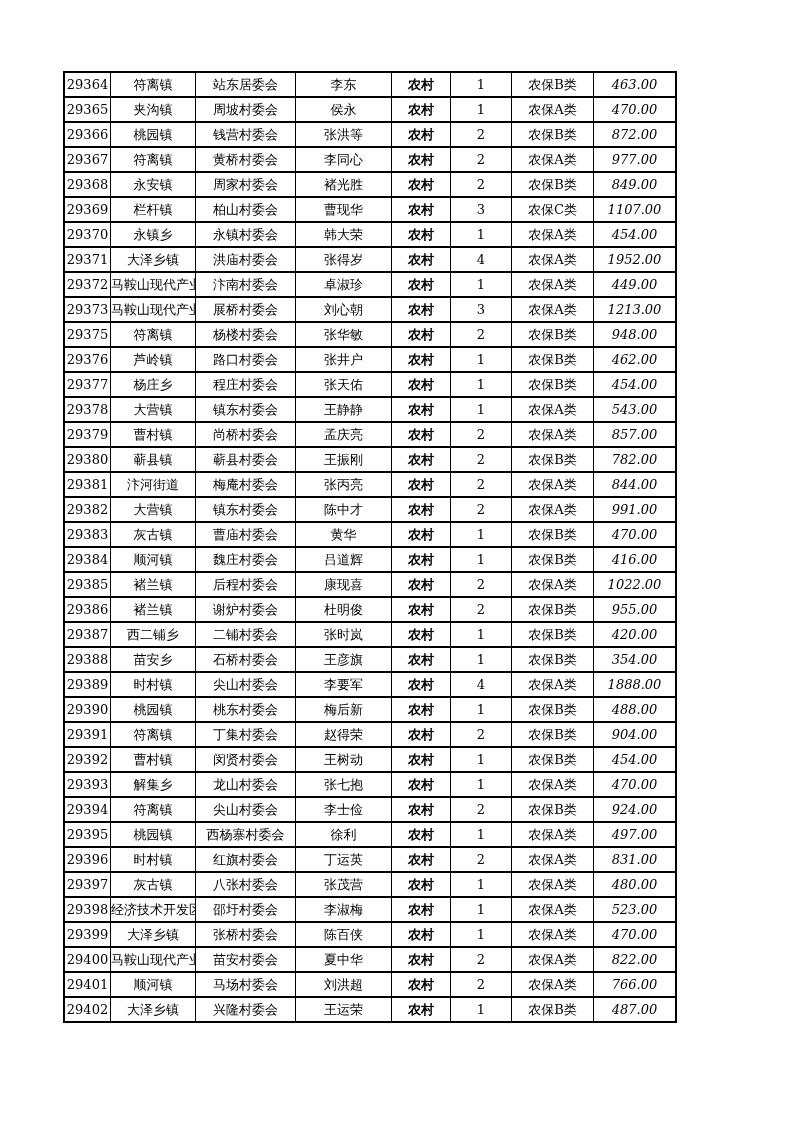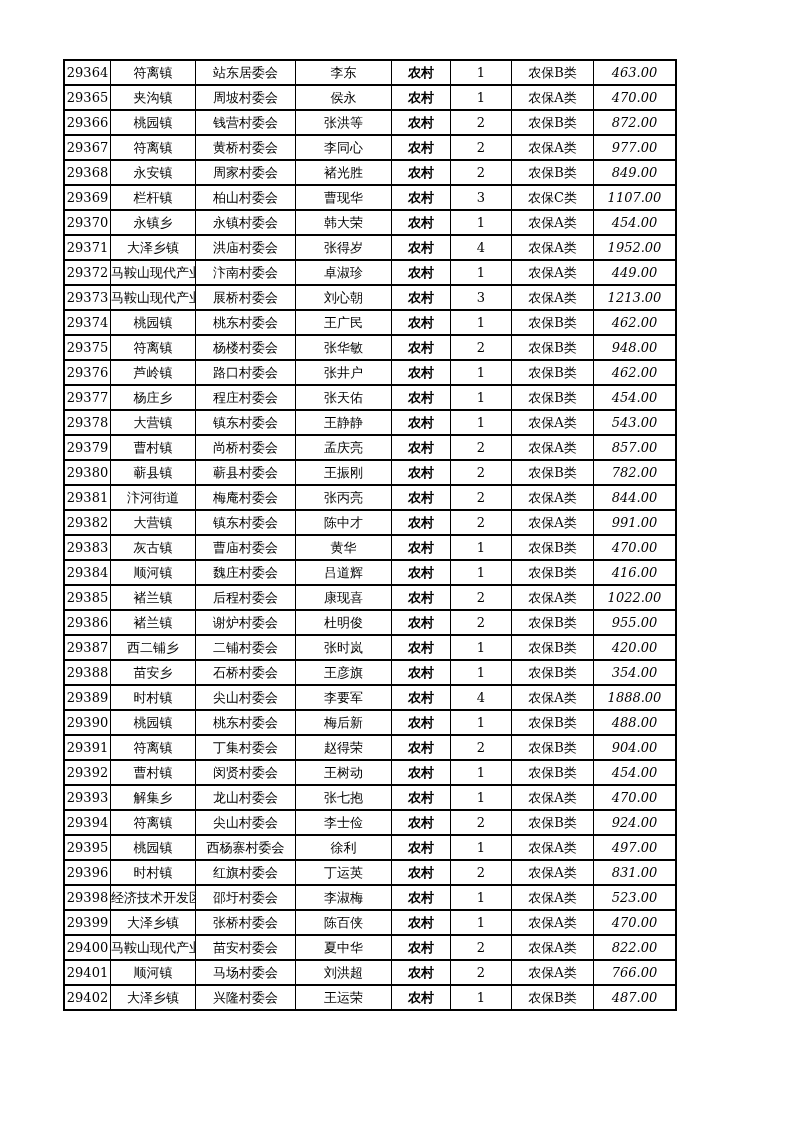--- a/index.html
+++ b/index.html
@@ -12,21 +12,21 @@
     width: 793px;
     height: 1122px;
     background: #ffffff;
     font-family: "DejaVu Serif", "Liberation Serif", serif;
     color: #000000;
     overflow: hidden;
   }
   table.grid {
     position: absolute;
     left: 63px;
-    top: 59px;
+    top: 71px;
     width: 603px;
     border-collapse: collapse;
     table-layout: fixed;
     border: 2px solid #000000;
     padding-left: 12px;
   }
   table.grid td {
     border-left: 1px solid #000000;
     border-right: 1px solid #000000;
     border-top: 2px solid #000000;
@@ -314,614 +314,614 @@
           </td>
           <td class="col-category">
             <div class="clip">农保A类</div>
           </td>
           <td class="col-amount">
             <div class="clip">1213.00</div>
           </td>
         </tr>
         <tr>
           <td class="col-id">
-            <div class="clip">29374</div>
+            <div class="clip">29375</div>
+          </td>
+          <td class="col-town">
+            <div class="clip">符离镇</div>
+          </td>
+          <td class="col-village">
+            <div class="clip">杨楼村委会</div>
+          </td>
+          <td class="col-name">
+            <div class="clip">张华敏</div>
+          </td>
+          <td class="col-type">
+            <div class="clip">农村</div>
+          </td>
+          <td class="col-count">
+            <div class="clip">2</div>
+          </td>
+          <td class="col-category">
+            <div class="clip">农保B类</div>
+          </td>
+          <td class="col-amount">
+            <div class="clip">948.00</div>
+          </td>
+        </tr>
+        <tr>
+          <td class="col-id">
+            <div class="clip">29376</div>
+          </td>
+          <td class="col-town">
+            <div class="clip">芦岭镇</div>
+          </td>
+          <td class="col-village">
+            <div class="clip">路口村委会</div>
+          </td>
+          <td class="col-name">
+            <div class="clip">张井户</div>
+          </td>
+          <td class="col-type">
+            <div class="clip">农村</div>
+          </td>
+          <td class="col-count">
+            <div class="clip">1</div>
+          </td>
+          <td class="col-category">
+            <div class="clip">农保B类</div>
+          </td>
+          <td class="col-amount">
+            <div class="clip">462.00</div>
+          </td>
+        </tr>
+        <tr>
+          <td class="col-id">
+            <div class="clip">29377</div>
+          </td>
+          <td class="col-town">
+            <div class="clip">杨庄乡</div>
+          </td>
+          <td class="col-village">
+            <div class="clip">程庄村委会</div>
+          </td>
+          <td class="col-name">
+            <div class="clip">张天佑</div>
+          </td>
+          <td class="col-type">
+            <div class="clip">农村</div>
+          </td>
+          <td class="col-count">
+            <div class="clip">1</div>
+          </td>
+          <td class="col-category">
+            <div class="clip">农保B类</div>
+          </td>
+          <td class="col-amount">
+            <div class="clip">454.00</div>
+          </td>
+        </tr>
+        <tr>
+          <td class="col-id">
+            <div class="clip">29378</div>
+          </td>
+          <td class="col-town">
+            <div class="clip">大营镇</div>
+          </td>
+          <td class="col-village">
+            <div class="clip">镇东村委会</div>
+          </td>
+          <td class="col-name">
+            <div class="clip">王静静</div>
+          </td>
+          <td class="col-type">
+            <div class="clip">农村</div>
+          </td>
+          <td class="col-count">
+            <div class="clip">1</div>
+          </td>
+          <td class="col-category">
+            <div class="clip">农保A类</div>
+          </td>
+          <td class="col-amount">
+            <div class="clip">543.00</div>
+          </td>
+        </tr>
+        <tr>
+          <td class="col-id">
+            <div class="clip">29379</div>
+          </td>
+          <td class="col-town">
+            <div class="clip">曹村镇</div>
+          </td>
+          <td class="col-village">
+            <div class="clip">尚桥村委会</div>
+          </td>
+          <td class="col-name">
+            <div class="clip">孟庆亮</div>
+          </td>
+          <td class="col-type">
+            <div class="clip">农村</div>
+          </td>
+          <td class="col-count">
+            <div class="clip">2</div>
+          </td>
+          <td class="col-category">
+            <div class="clip">农保A类</div>
+          </td>
+          <td class="col-amount">
+            <div class="clip">857.00</div>
+          </td>
+        </tr>
+        <tr>
+          <td class="col-id">
+            <div class="clip">29380</div>
+          </td>
+          <td class="col-town">
+            <div class="clip">蕲县镇</div>
+          </td>
+          <td class="col-village">
+            <div class="clip">蕲县村委会</div>
+          </td>
+          <td class="col-name">
+            <div class="clip">王振刚</div>
+          </td>
+          <td class="col-type">
+            <div class="clip">农村</div>
+          </td>
+          <td class="col-count">
+            <div class="clip">2</div>
+          </td>
+          <td class="col-category">
+            <div class="clip">农保B类</div>
+          </td>
+          <td class="col-amount">
+            <div class="clip">782.00</div>
+          </td>
+        </tr>
+        <tr>
+          <td class="col-id">
+            <div class="clip">29381</div>
+          </td>
+          <td class="col-town">
+            <div class="clip">汴河街道</div>
+          </td>
+          <td class="col-village">
+            <div class="clip">梅庵村委会</div>
+          </td>
+          <td class="col-name">
+            <div class="clip">张丙亮</div>
+          </td>
+          <td class="col-type">
+            <div class="clip">农村</div>
+          </td>
+          <td class="col-count">
+            <div class="clip">2</div>
+          </td>
+          <td class="col-category">
+            <div class="clip">农保A类</div>
+          </td>
+          <td class="col-amount">
+            <div class="clip">844.00</div>
+          </td>
+        </tr>
+        <tr>
+          <td class="col-id">
+            <div class="clip">29382</div>
+          </td>
+          <td class="col-town">
+            <div class="clip">大营镇</div>
+          </td>
+          <td class="col-village">
+            <div class="clip">镇东村委会</div>
+          </td>
+          <td class="col-name">
+            <div class="clip">陈中才</div>
+          </td>
+          <td class="col-type">
+            <div class="clip">农村</div>
+          </td>
+          <td class="col-count">
+            <div class="clip">2</div>
+          </td>
+          <td class="col-category">
+            <div class="clip">农保A类</div>
+          </td>
+          <td class="col-amount">
+            <div class="clip">991.00</div>
+          </td>
+        </tr>
+        <tr>
+          <td class="col-id">
+            <div class="clip">29383</div>
+          </td>
+          <td class="col-town">
+            <div class="clip">灰古镇</div>
+          </td>
+          <td class="col-village">
+            <div class="clip">曹庙村委会</div>
+          </td>
+          <td class="col-name">
+            <div class="clip">黄华</div>
+          </td>
+          <td class="col-type">
+            <div class="clip">农村</div>
+          </td>
+          <td class="col-count">
+            <div class="clip">1</div>
+          </td>
+          <td class="col-category">
+            <div class="clip">农保B类</div>
+          </td>
+          <td class="col-amount">
+            <div class="clip">470.00</div>
+          </td>
+        </tr>
+        <tr>
+          <td class="col-id">
+            <div class="clip">29384</div>
+          </td>
+          <td class="col-town">
+            <div class="clip">顺河镇</div>
+          </td>
+          <td class="col-village">
+            <div class="clip">魏庄村委会</div>
+          </td>
+          <td class="col-name">
+            <div class="clip">吕道辉</div>
+          </td>
+          <td class="col-type">
+            <div class="clip">农村</div>
+          </td>
+          <td class="col-count">
+            <div class="clip">1</div>
+          </td>
+          <td class="col-category">
+            <div class="clip">农保B类</div>
+          </td>
+          <td class="col-amount">
+            <div class="clip">416.00</div>
+          </td>
+        </tr>
+        <tr>
+          <td class="col-id">
+            <div class="clip">29385</div>
+          </td>
+          <td class="col-town">
+            <div class="clip">褚兰镇</div>
+          </td>
+          <td class="col-village">
+            <div class="clip">后程村委会</div>
+          </td>
+          <td class="col-name">
+            <div class="clip">康现喜</div>
+          </td>
+          <td class="col-type">
+            <div class="clip">农村</div>
+          </td>
+          <td class="col-count">
+            <div class="clip">2</div>
+          </td>
+          <td class="col-category">
+            <div class="clip">农保A类</div>
+          </td>
+          <td class="col-amount">
+            <div class="clip">1022.00</div>
+          </td>
+        </tr>
+        <tr>
+          <td class="col-id">
+            <div class="clip">29386</div>
+          </td>
+          <td class="col-town">
+            <div class="clip">褚兰镇</div>
+          </td>
+          <td class="col-village">
+            <div class="clip">谢炉村委会</div>
+          </td>
+          <td class="col-name">
+            <div class="clip">杜明俊</div>
+          </td>
+          <td class="col-type">
+            <div class="clip">农村</div>
+          </td>
+          <td class="col-count">
+            <div class="clip">2</div>
+          </td>
+          <td class="col-category">
+            <div class="clip">农保B类</div>
+          </td>
+          <td class="col-amount">
+            <div class="clip">955.00</div>
+          </td>
+        </tr>
+        <tr>
+          <td class="col-id">
+            <div class="clip">29387</div>
+          </td>
+          <td class="col-town">
+            <div class="clip">西二铺乡</div>
+          </td>
+          <td class="col-village">
+            <div class="clip">二铺村委会</div>
+          </td>
+          <td class="col-name">
+            <div class="clip">张时岚</div>
+          </td>
+          <td class="col-type">
+            <div class="clip">农村</div>
+          </td>
+          <td class="col-count">
+            <div class="clip">1</div>
+          </td>
+          <td class="col-category">
+            <div class="clip">农保B类</div>
+          </td>
+          <td class="col-amount">
+            <div class="clip">420.00</div>
+          </td>
+        </tr>
+        <tr>
+          <td class="col-id">
+            <div class="clip">29388</div>
+          </td>
+          <td class="col-town">
+            <div class="clip">苗安乡</div>
+          </td>
+          <td class="col-village">
+            <div class="clip">石桥村委会</div>
+          </td>
+          <td class="col-name">
+            <div class="clip">王彦旗</div>
+          </td>
+          <td class="col-type">
+            <div class="clip">农村</div>
+          </td>
+          <td class="col-count">
+            <div class="clip">1</div>
+          </td>
+          <td class="col-category">
+            <div class="clip">农保B类</div>
+          </td>
+          <td class="col-amount">
+            <div class="clip">354.00</div>
+          </td>
+        </tr>
+        <tr>
+          <td class="col-id">
+            <div class="clip">29389</div>
+          </td>
+          <td class="col-town">
+            <div class="clip">时村镇</div>
+          </td>
+          <td class="col-village">
+            <div class="clip">尖山村委会</div>
+          </td>
+          <td class="col-name">
+            <div class="clip">李要军</div>
+          </td>
+          <td class="col-type">
+            <div class="clip">农村</div>
+          </td>
+          <td class="col-count">
+            <div class="clip">4</div>
+          </td>
+          <td class="col-category">
+            <div class="clip">农保A类</div>
+          </td>
+          <td class="col-amount">
+            <div class="clip">1888.00</div>
+          </td>
+        </tr>
+        <tr>
+          <td class="col-id">
+            <div class="clip">29390</div>
           </td>
           <td class="col-town">
             <div class="clip">桃园镇</div>
           </td>
           <td class="col-village">
             <div class="clip">桃东村委会</div>
           </td>
           <td class="col-name">
-            <div class="clip">王广民</div>
-          </td>
-          <td class="col-type">
-            <div class="clip">农村</div>
-          </td>
-          <td class="col-count">
-            <div class="clip">1</div>
-          </td>
-          <td class="col-category">
-            <div class="clip">农保B类</div>
-          </td>
-          <td class="col-amount">
-            <div class="clip">462.00</div>
-          </td>
-        </tr>
-        <tr>
-          <td class="col-id">
-            <div class="clip">29375</div>
+            <div class="clip">梅后新</div>
+          </td>
+          <td class="col-type">
+            <div class="clip">农村</div>
+          </td>
+          <td class="col-count">
+            <div class="clip">1</div>
+          </td>
+          <td class="col-category">
+            <div class="clip">农保B类</div>
+          </td>
+          <td class="col-amount">
+            <div class="clip">488.00</div>
+          </td>
+        </tr>
+        <tr>
+          <td class="col-id">
+            <div class="clip">29391</div>
           </td>
           <td class="col-town">
             <div class="clip">符离镇</div>
           </td>
           <td class="col-village">
-            <div class="clip">杨楼村委会</div>
-          </td>
-          <td class="col-name">
-            <div class="clip">张华敏</div>
-          </td>
-          <td class="col-type">
-            <div class="clip">农村</div>
-          </td>
-          <td class="col-count">
-            <div class="clip">2</div>
-          </td>
-          <td class="col-category">
-            <div class="clip">农保B类</div>
-          </td>
-          <td class="col-amount">
-            <div class="clip">948.00</div>
-          </td>
-        </tr>
-        <tr>
-          <td class="col-id">
-            <div class="clip">29376</div>
-          </td>
-          <td class="col-town">
-            <div class="clip">芦岭镇</div>
-          </td>
-          <td class="col-village">
-            <div class="clip">路口村委会</div>
-          </td>
-          <td class="col-name">
-            <div class="clip">张井户</div>
-          </td>
-          <td class="col-type">
-            <div class="clip">农村</div>
-          </td>
-          <td class="col-count">
-            <div class="clip">1</div>
-          </td>
-          <td class="col-category">
-            <div class="clip">农保B类</div>
-          </td>
-          <td class="col-amount">
-            <div class="clip">462.00</div>
-          </td>
-        </tr>
-        <tr>
-          <td class="col-id">
-            <div class="clip">29377</div>
-          </td>
-          <td class="col-town">
-            <div class="clip">杨庄乡</div>
-          </td>
-          <td class="col-village">
-            <div class="clip">程庄村委会</div>
-          </td>
-          <td class="col-name">
-            <div class="clip">张天佑</div>
+            <div class="clip">丁集村委会</div>
+          </td>
+          <td class="col-name">
+            <div class="clip">赵得荣</div>
+          </td>
+          <td class="col-type">
+            <div class="clip">农村</div>
+          </td>
+          <td class="col-count">
+            <div class="clip">2</div>
+          </td>
+          <td class="col-category">
+            <div class="clip">农保B类</div>
+          </td>
+          <td class="col-amount">
+            <div class="clip">904.00</div>
+          </td>
+        </tr>
+        <tr>
+          <td class="col-id">
+            <div class="clip">29392</div>
+          </td>
+          <td class="col-town">
+            <div class="clip">曹村镇</div>
+          </td>
+          <td class="col-village">
+            <div class="clip">闵贤村委会</div>
+          </td>
+          <td class="col-name">
+            <div class="clip">王树动</div>
           </td>
           <td class="col-type">
             <div class="clip">农村</div>
           </td>
           <td class="col-count">
             <div class="clip">1</div>
           </td>
           <td class="col-category">
             <div class="clip">农保B类</div>
           </td>
           <td class="col-amount">
             <div class="clip">454.00</div>
           </td>
         </tr>
         <tr>
           <td class="col-id">
-            <div class="clip">29378</div>
-          </td>
-          <td class="col-town">
-            <div class="clip">大营镇</div>
-          </td>
-          <td class="col-village">
-            <div class="clip">镇东村委会</div>
-          </td>
-          <td class="col-name">
-            <div class="clip">王静静</div>
-          </td>
-          <td class="col-type">
-            <div class="clip">农村</div>
-          </td>
-          <td class="col-count">
-            <div class="clip">1</div>
-          </td>
-          <td class="col-category">
-            <div class="clip">农保A类</div>
-          </td>
-          <td class="col-amount">
-            <div class="clip">543.00</div>
-          </td>
-        </tr>
-        <tr>
-          <td class="col-id">
-            <div class="clip">29379</div>
-          </td>
-          <td class="col-town">
-            <div class="clip">曹村镇</div>
-          </td>
-          <td class="col-village">
-            <div class="clip">尚桥村委会</div>
-          </td>
-          <td class="col-name">
-            <div class="clip">孟庆亮</div>
-          </td>
-          <td class="col-type">
-            <div class="clip">农村</div>
-          </td>
-          <td class="col-count">
-            <div class="clip">2</div>
-          </td>
-          <td class="col-category">
-            <div class="clip">农保A类</div>
-          </td>
-          <td class="col-amount">
-            <div class="clip">857.00</div>
-          </td>
-        </tr>
-        <tr>
-          <td class="col-id">
-            <div class="clip">29380</div>
-          </td>
-          <td class="col-town">
-            <div class="clip">蕲县镇</div>
-          </td>
-          <td class="col-village">
-            <div class="clip">蕲县村委会</div>
-          </td>
-          <td class="col-name">
-            <div class="clip">王振刚</div>
-          </td>
-          <td class="col-type">
-            <div class="clip">农村</div>
-          </td>
-          <td class="col-count">
-            <div class="clip">2</div>
-          </td>
-          <td class="col-category">
-            <div class="clip">农保B类</div>
-          </td>
-          <td class="col-amount">
-            <div class="clip">782.00</div>
-          </td>
-        </tr>
-        <tr>
-          <td class="col-id">
-            <div class="clip">29381</div>
-          </td>
-          <td class="col-town">
-            <div class="clip">汴河街道</div>
-          </td>
-          <td class="col-village">
-            <div class="clip">梅庵村委会</div>
-          </td>
-          <td class="col-name">
-            <div class="clip">张丙亮</div>
-          </td>
-          <td class="col-type">
-            <div class="clip">农村</div>
-          </td>
-          <td class="col-count">
-            <div class="clip">2</div>
-          </td>
-          <td class="col-category">
-            <div class="clip">农保A类</div>
-          </td>
-          <td class="col-amount">
-            <div class="clip">844.00</div>
-          </td>
-        </tr>
-        <tr>
-          <td class="col-id">
-            <div class="clip">29382</div>
-          </td>
-          <td class="col-town">
-            <div class="clip">大营镇</div>
-          </td>
-          <td class="col-village">
-            <div class="clip">镇东村委会</div>
-          </td>
-          <td class="col-name">
-            <div class="clip">陈中才</div>
-          </td>
-          <td class="col-type">
-            <div class="clip">农村</div>
-          </td>
-          <td class="col-count">
-            <div class="clip">2</div>
-          </td>
-          <td class="col-category">
-            <div class="clip">农保A类</div>
-          </td>
-          <td class="col-amount">
-            <div class="clip">991.00</div>
-          </td>
-        </tr>
-        <tr>
-          <td class="col-id">
-            <div class="clip">29383</div>
+            <div class="clip">29393</div>
+          </td>
+          <td class="col-town">
+            <div class="clip">解集乡</div>
+          </td>
+          <td class="col-village">
+            <div class="clip">龙山村委会</div>
+          </td>
+          <td class="col-name">
+            <div class="clip">张七抱</div>
+          </td>
+          <td class="col-type">
+            <div class="clip">农村</div>
+          </td>
+          <td class="col-count">
+            <div class="clip">1</div>
+          </td>
+          <td class="col-category">
+            <div class="clip">农保A类</div>
+          </td>
+          <td class="col-amount">
+            <div class="clip">470.00</div>
+          </td>
+        </tr>
+        <tr>
+          <td class="col-id">
+            <div class="clip">29394</div>
+          </td>
+          <td class="col-town">
+            <div class="clip">符离镇</div>
+          </td>
+          <td class="col-village">
+            <div class="clip">尖山村委会</div>
+          </td>
+          <td class="col-name">
+            <div class="clip">李士俭</div>
+          </td>
+          <td class="col-type">
+            <div class="clip">农村</div>
+          </td>
+          <td class="col-count">
+            <div class="clip">2</div>
+          </td>
+          <td class="col-category">
+            <div class="clip">农保B类</div>
+          </td>
+          <td class="col-amount">
+            <div class="clip">924.00</div>
+          </td>
+        </tr>
+        <tr>
+          <td class="col-id">
+            <div class="clip">29395</div>
+          </td>
+          <td class="col-town">
+            <div class="clip">桃园镇</div>
+          </td>
+          <td class="col-village">
+            <div class="clip">西杨寨村委会</div>
+          </td>
+          <td class="col-name">
+            <div class="clip">徐利</div>
+          </td>
+          <td class="col-type">
+            <div class="clip">农村</div>
+          </td>
+          <td class="col-count">
+            <div class="clip">1</div>
+          </td>
+          <td class="col-category">
+            <div class="clip">农保A类</div>
+          </td>
+          <td class="col-amount">
+            <div class="clip">497.00</div>
+          </td>
+        </tr>
+        <tr>
+          <td class="col-id">
+            <div class="clip">29396</div>
+          </td>
+          <td class="col-town">
+            <div class="clip">时村镇</div>
+          </td>
+          <td class="col-village">
+            <div class="clip">红旗村委会</div>
+          </td>
+          <td class="col-name">
+            <div class="clip">丁运英</div>
+          </td>
+          <td class="col-type">
+            <div class="clip">农村</div>
+          </td>
+          <td class="col-count">
+            <div class="clip">2</div>
+          </td>
+          <td class="col-category">
+            <div class="clip">农保A类</div>
+          </td>
+          <td class="col-amount">
+            <div class="clip">831.00</div>
+          </td>
+        </tr>
+        <tr>
+          <td class="col-id">
+            <div class="clip">29397</div>
           </td>
           <td class="col-town">
             <div class="clip">灰古镇</div>
           </td>
           <td class="col-village">
-            <div class="clip">曹庙村委会</div>
-          </td>
-          <td class="col-name">
-            <div class="clip">黄华</div>
-          </td>
-          <td class="col-type">
-            <div class="clip">农村</div>
-          </td>
-          <td class="col-count">
-            <div class="clip">1</div>
-          </td>
-          <td class="col-category">
-            <div class="clip">农保B类</div>
-          </td>
-          <td class="col-amount">
-            <div class="clip">470.00</div>
-          </td>
-        </tr>
-        <tr>
-          <td class="col-id">
-            <div class="clip">29384</div>
-          </td>
-          <td class="col-town">
-            <div class="clip">顺河镇</div>
-          </td>
-          <td class="col-village">
-            <div class="clip">魏庄村委会</div>
-          </td>
-          <td class="col-name">
-            <div class="clip">吕道辉</div>
-          </td>
-          <td class="col-type">
-            <div class="clip">农村</div>
-          </td>
-          <td class="col-count">
-            <div class="clip">1</div>
-          </td>
-          <td class="col-category">
-            <div class="clip">农保B类</div>
-          </td>
-          <td class="col-amount">
-            <div class="clip">416.00</div>
-          </td>
-        </tr>
-        <tr>
-          <td class="col-id">
-            <div class="clip">29385</div>
-          </td>
-          <td class="col-town">
-            <div class="clip">褚兰镇</div>
-          </td>
-          <td class="col-village">
-            <div class="clip">后程村委会</div>
-          </td>
-          <td class="col-name">
-            <div class="clip">康现喜</div>
-          </td>
-          <td class="col-type">
-            <div class="clip">农村</div>
-          </td>
-          <td class="col-count">
-            <div class="clip">2</div>
-          </td>
-          <td class="col-category">
-            <div class="clip">农保A类</div>
-          </td>
-          <td class="col-amount">
-            <div class="clip">1022.00</div>
-          </td>
-        </tr>
-        <tr>
-          <td class="col-id">
-            <div class="clip">29386</div>
-          </td>
-          <td class="col-town">
-            <div class="clip">褚兰镇</div>
-          </td>
-          <td class="col-village">
-            <div class="clip">谢炉村委会</div>
-          </td>
-          <td class="col-name">
-            <div class="clip">杜明俊</div>
-          </td>
-          <td class="col-type">
-            <div class="clip">农村</div>
-          </td>
-          <td class="col-count">
-            <div class="clip">2</div>
-          </td>
-          <td class="col-category">
-            <div class="clip">农保B类</div>
-          </td>
-          <td class="col-amount">
-            <div class="clip">955.00</div>
-          </td>
-        </tr>
-        <tr>
-          <td class="col-id">
-            <div class="clip">29387</div>
-          </td>
-          <td class="col-town">
-            <div class="clip">西二铺乡</div>
-          </td>
-          <td class="col-village">
-            <div class="clip">二铺村委会</div>
-          </td>
-          <td class="col-name">
-            <div class="clip">张时岚</div>
-          </td>
-          <td class="col-type">
-            <div class="clip">农村</div>
-          </td>
-          <td class="col-count">
-            <div class="clip">1</div>
-          </td>
-          <td class="col-category">
-            <div class="clip">农保B类</div>
-          </td>
-          <td class="col-amount">
-            <div class="clip">420.00</div>
-          </td>
-        </tr>
-        <tr>
-          <td class="col-id">
-            <div class="clip">29388</div>
-          </td>
-          <td class="col-town">
-            <div class="clip">苗安乡</div>
-          </td>
-          <td class="col-village">
-            <div class="clip">石桥村委会</div>
-          </td>
-          <td class="col-name">
-            <div class="clip">王彦旗</div>
-          </td>
-          <td class="col-type">
-            <div class="clip">农村</div>
-          </td>
-          <td class="col-count">
-            <div class="clip">1</div>
-          </td>
-          <td class="col-category">
-            <div class="clip">农保B类</div>
-          </td>
-          <td class="col-amount">
-            <div class="clip">354.00</div>
-          </td>
-        </tr>
-        <tr>
-          <td class="col-id">
-            <div class="clip">29389</div>
-          </td>
-          <td class="col-town">
-            <div class="clip">时村镇</div>
-          </td>
-          <td class="col-village">
-            <div class="clip">尖山村委会</div>
-          </td>
-          <td class="col-name">
-            <div class="clip">李要军</div>
-          </td>
-          <td class="col-type">
-            <div class="clip">农村</div>
-          </td>
-          <td class="col-count">
-            <div class="clip">4</div>
-          </td>
-          <td class="col-category">
-            <div class="clip">农保A类</div>
-          </td>
-          <td class="col-amount">
-            <div class="clip">1888.00</div>
-          </td>
-        </tr>
-        <tr>
-          <td class="col-id">
-            <div class="clip">29390</div>
-          </td>
-          <td class="col-town">
-            <div class="clip">桃园镇</div>
-          </td>
-          <td class="col-village">
-            <div class="clip">桃东村委会</div>
-          </td>
-          <td class="col-name">
-            <div class="clip">梅后新</div>
-          </td>
-          <td class="col-type">
-            <div class="clip">农村</div>
-          </td>
-          <td class="col-count">
-            <div class="clip">1</div>
-          </td>
-          <td class="col-category">
-            <div class="clip">农保B类</div>
-          </td>
-          <td class="col-amount">
-            <div class="clip">488.00</div>
-          </td>
-        </tr>
-        <tr>
-          <td class="col-id">
-            <div class="clip">29391</div>
-          </td>
-          <td class="col-town">
-            <div class="clip">符离镇</div>
-          </td>
-          <td class="col-village">
-            <div class="clip">丁集村委会</div>
-          </td>
-          <td class="col-name">
-            <div class="clip">赵得荣</div>
-          </td>
-          <td class="col-type">
-            <div class="clip">农村</div>
-          </td>
-          <td class="col-count">
-            <div class="clip">2</div>
-          </td>
-          <td class="col-category">
-            <div class="clip">农保B类</div>
-          </td>
-          <td class="col-amount">
-            <div class="clip">904.00</div>
-          </td>
-        </tr>
-        <tr>
-          <td class="col-id">
-            <div class="clip">29392</div>
-          </td>
-          <td class="col-town">
-            <div class="clip">曹村镇</div>
-          </td>
-          <td class="col-village">
-            <div class="clip">闵贤村委会</div>
-          </td>
-          <td class="col-name">
-            <div class="clip">王树动</div>
-          </td>
-          <td class="col-type">
-            <div class="clip">农村</div>
-          </td>
-          <td class="col-count">
-            <div class="clip">1</div>
-          </td>
-          <td class="col-category">
-            <div class="clip">农保B类</div>
-          </td>
-          <td class="col-amount">
-            <div class="clip">454.00</div>
-          </td>
-        </tr>
-        <tr>
-          <td class="col-id">
-            <div class="clip">29393</div>
-          </td>
-          <td class="col-town">
-            <div class="clip">解集乡</div>
-          </td>
-          <td class="col-village">
-            <div class="clip">龙山村委会</div>
-          </td>
-          <td class="col-name">
-            <div class="clip">张七抱</div>
-          </td>
-          <td class="col-type">
-            <div class="clip">农村</div>
-          </td>
-          <td class="col-count">
-            <div class="clip">1</div>
-          </td>
-          <td class="col-category">
-            <div class="clip">农保A类</div>
-          </td>
-          <td class="col-amount">
-            <div class="clip">470.00</div>
-          </td>
-        </tr>
-        <tr>
-          <td class="col-id">
-            <div class="clip">29394</div>
-          </td>
-          <td class="col-town">
-            <div class="clip">符离镇</div>
-          </td>
-          <td class="col-village">
-            <div class="clip">尖山村委会</div>
-          </td>
-          <td class="col-name">
-            <div class="clip">李士俭</div>
-          </td>
-          <td class="col-type">
-            <div class="clip">农村</div>
-          </td>
-          <td class="col-count">
-            <div class="clip">2</div>
-          </td>
-          <td class="col-category">
-            <div class="clip">农保B类</div>
-          </td>
-          <td class="col-amount">
-            <div class="clip">924.00</div>
-          </td>
-        </tr>
-        <tr>
-          <td class="col-id">
-            <div class="clip">29395</div>
-          </td>
-          <td class="col-town">
-            <div class="clip">桃园镇</div>
-          </td>
-          <td class="col-village">
-            <div class="clip">西杨寨村委会</div>
-          </td>
-          <td class="col-name">
-            <div class="clip">徐利</div>
-          </td>
-          <td class="col-type">
-            <div class="clip">农村</div>
-          </td>
-          <td class="col-count">
-            <div class="clip">1</div>
-          </td>
-          <td class="col-category">
-            <div class="clip">农保A类</div>
-          </td>
-          <td class="col-amount">
-            <div class="clip">497.00</div>
-          </td>
-        </tr>
-        <tr>
-          <td class="col-id">
-            <div class="clip">29396</div>
-          </td>
-          <td class="col-town">
-            <div class="clip">时村镇</div>
-          </td>
-          <td class="col-village">
-            <div class="clip">红旗村委会</div>
-          </td>
-          <td class="col-name">
-            <div class="clip">丁运英</div>
-          </td>
-          <td class="col-type">
-            <div class="clip">农村</div>
-          </td>
-          <td class="col-count">
-            <div class="clip">2</div>
-          </td>
-          <td class="col-category">
-            <div class="clip">农保A类</div>
-          </td>
-          <td class="col-amount">
-            <div class="clip">831.00</div>
+            <div class="clip">八张村委会</div>
+          </td>
+          <td class="col-name">
+            <div class="clip">张茂营</div>
+          </td>
+          <td class="col-type">
+            <div class="clip">农村</div>
+          </td>
+          <td class="col-count">
+            <div class="clip">1</div>
+          </td>
+          <td class="col-category">
+            <div class="clip">农保A类</div>
+          </td>
+          <td class="col-amount">
+            <div class="clip">480.00</div>
           </td>
         </tr>
         <tr>
           <td class="col-id">
             <div class="clip">29398</div>
           </td>
           <td class="col-town">
             <div class="clip">经济技术开发区北杨寨</div>
           </td>
           <td class="col-village">

